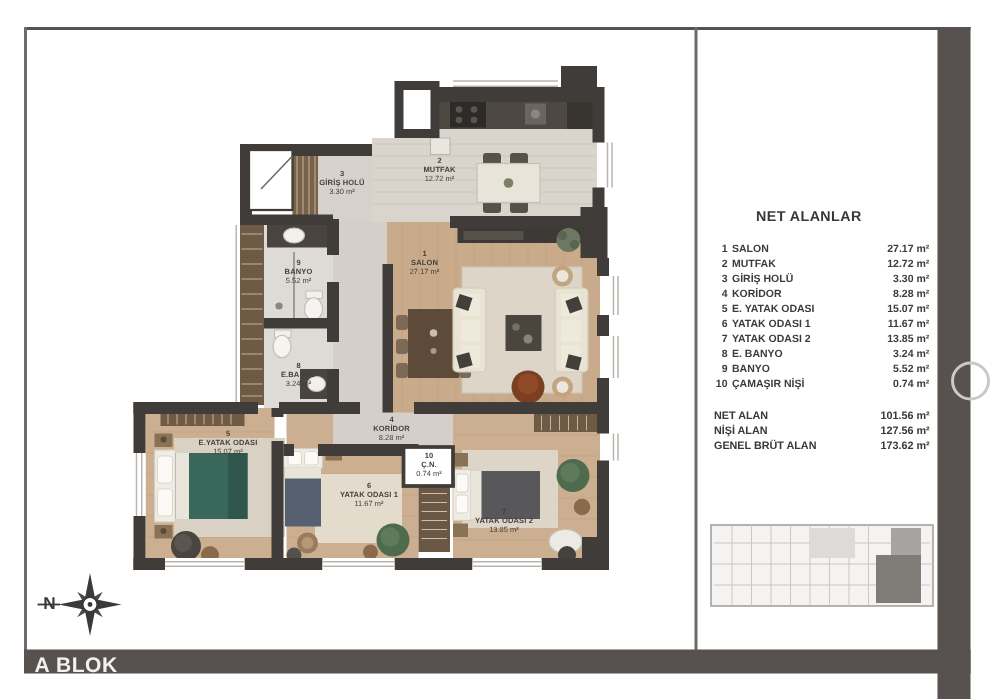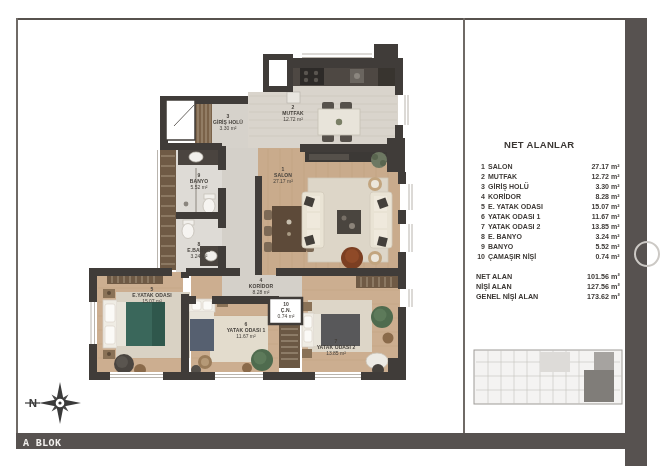--- a/index.html
+++ b/index.html
@@ -7,21 +7,21 @@
          font-family:"Liberation Sans", sans-serif;color:#3f3b38;}
   .border-top{position:absolute;left:16px;top:18px;width:631px;height:2px;background:#57524e;}
   .border-left{position:absolute;left:16px;top:18px;width:1.5px;height:416px;background:#6f6a66;}
   .divider-v{position:absolute;left:463px;top:18px;width:1.5px;height:416px;background:#6f6a66;}
   .stripe-right{position:absolute;left:625px;top:18px;width:22px;height:448px;background:#575250;}
   .punch-circle{position:absolute;left:634px;top:241px;width:22px;height:22px;border:2px solid #ccc9c5;
                 border-radius:50%;z-index:5;}
   .footer-bar{position:absolute;left:16px;top:433px;width:631px;height:16px;background:#575250;z-index:4;
               display:flex;align-items:center;}
   .footer-left{position:absolute;left:7px;top:0;height:20px;display:flex;align-items:center;
-               color:#f3f1ee;font-size:10px;font-weight:bold;letter-spacing:.4px;font-family:Liberation Mono, monospace;}
+               color:#f3f1ee;font-size:14px;font-weight:bold;letter-spacing:.4px;}
   .footer-right{position:absolute;right:4px;top:0;height:16px;display:flex;align-items:center;
                 color:#f3f1ee;font-size:9.5px;font-weight:bold;letter-spacing:.2px;}
   .plan-svg{position:absolute;left:0;top:0;width:660px;height:466px;z-index:1;}
   .plan-label{position:absolute;z-index:2;transform:translate(-50%,-50%);text-align:center;
               color:#45413c;line-height:1.15;white-space:nowrap;}
   .plan-label .no{font-size:5px;font-weight:bold;}
   .plan-label .nm{font-size:5px;font-weight:bold;letter-spacing:.1px;}
   .plan-label .ar{font-size:5px;}
   .compass-n{position:absolute;left:33px;top:403px;transform:translate(-50%,-50%);z-index:2;
              font-size:11.5px;font-weight:bold;color:#3a3a3a;}
@@ -501,21 +501,21 @@
           <span class="lbl">NET ALAN</span>
           <span class="val">101.56</span>
           <span class="unit">m²</span>
         </div>
       <div class="total-row">
           <span class="lbl">NİŞİ ALAN</span>
           <span class="val">127.56</span>
           <span class="unit">m²</span>
         </div>
       <div class="total-row">
-          <span class="lbl">GENEL NİŞİ ALAN</span>
+          <span class="lbl">GENEL BRÜT ALAN</span>
           <span class="val">173.62</span>
           <span class="unit">m²</span>
         </div>
     </div>
   </div>
 
   <div class="footer-bar">
     <span class="footer-left">A BLOK</span>
   </div>
 

